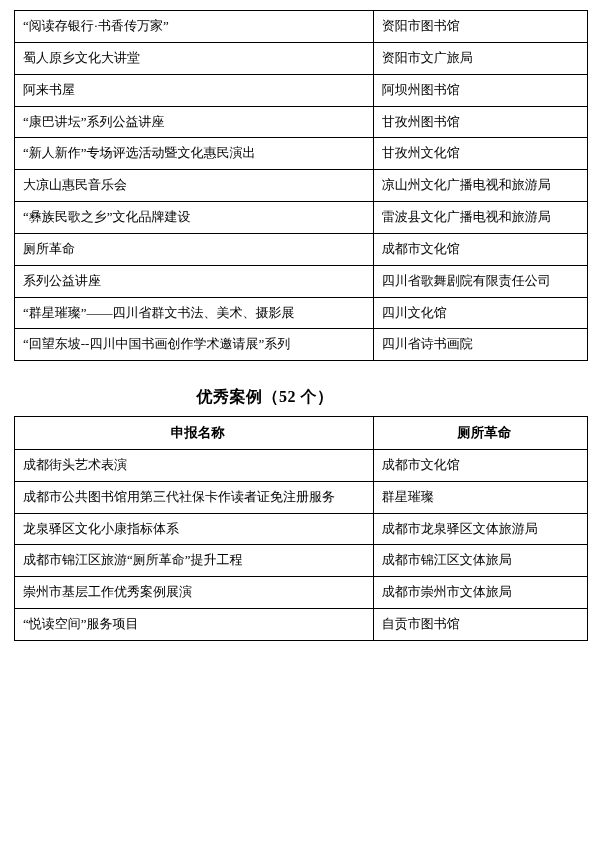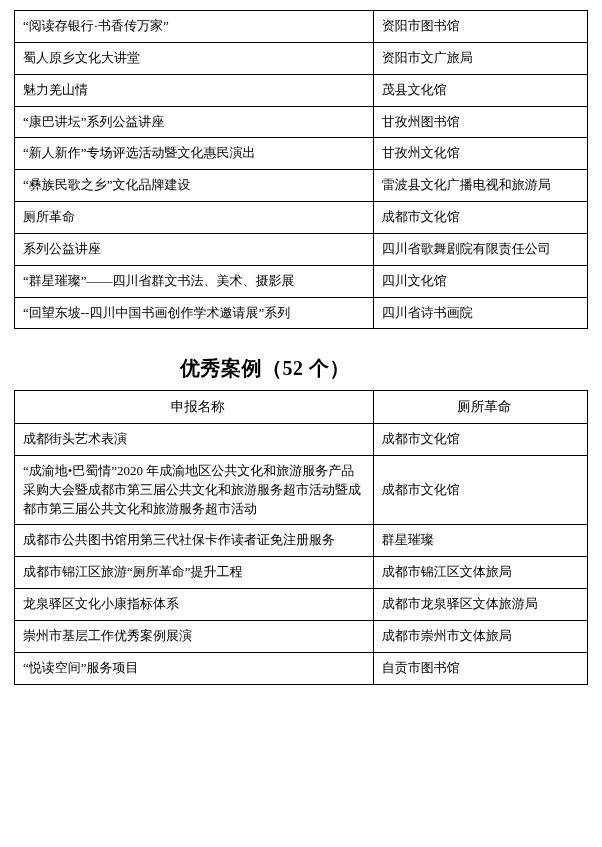--- a/index.html
+++ b/index.html
@@ -30,30 +30,30 @@
     border: 1px solid #000000;
     padding: 6px 8px 6px 8px;
     font-size: 13px;
     line-height: 1.45;
     vertical-align: middle;
     font-weight: normal;
     text-align: left;
   }
   table.doc-table th {
     text-align: center;
-    font-weight: normal;
+    font-weight: bold;
     font-size: 13.5px;
     padding-left: 16px;
   }
   .col-name { width: 358px; }
   .col-unit { width: 214px; }
 
   .section-title {
     text-align: center;
-    font-size: 20px;
+    font-size: 16px;
     font-weight: bold;
     margin: 26px 0 8px 0;
     letter-spacing: 0.5px;
   }
   .cell-multiline {
     line-height: 1.5;
   }
 </style>
 </head>
 <body>
@@ -68,30 +68,34 @@
     <tbody>
       <tr>
         <td>“阅读存银行·书香传万家”</td>
         <td>资阳市图书馆</td>
       </tr>
       <tr>
         <td>蜀人原乡文化大讲堂</td>
         <td>资阳市文广旅局</td>
       </tr>
       <tr>
-        <td>魅力羌山情</td>
-        <td>茂县文化馆</td>
+        <td>阿来书屋</td>
+        <td>阿坝州图书馆</td>
       </tr>
       <tr>
         <td>“康巴讲坛”系列公益讲座</td>
         <td>甘孜州图书馆</td>
       </tr>
       <tr>
         <td>“新人新作”专场评选活动暨文化惠民演出</td>
         <td>甘孜州文化馆</td>
+      </tr>
+      <tr>
+        <td>大凉山惠民音乐会</td>
+        <td>凉山州文化广播电视和旅游局</td>
       </tr>
       <tr>
         <td>“彝族民歌之乡”文化品牌建设</td>
         <td>雷波县文化广播电视和旅游局</td>
       </tr>
       <tr>
         <td>厕所革命</td>
         <td>成都市文化馆</td>
       </tr>
       <tr>
@@ -121,34 +125,30 @@
         <th>申报名称</th>
         <th>厕所革命</th>
       </tr>
     </thead>
     <tbody>
       <tr>
         <td>成都街头艺术表演</td>
         <td>成都市文化馆</td>
       </tr>
       <tr>
-        <td class="cell-multiline">“成渝地•巴蜀情”2020 年成渝地区公共文化和旅游服务产品采购大会暨成都市第三届公共文化和旅游服务超市活动暨成都市第三届公共文化和旅游服务超市活动</td>
-        <td>成都市文化馆</td>
-      </tr>
-      <tr>
         <td>成都市公共图书馆用第三代社保卡作读者证免注册服务</td>
         <td>群星璀璨</td>
       </tr>
       <tr>
+        <td>龙泉驿区文化小康指标体系</td>
+        <td>成都市龙泉驿区文体旅游局</td>
+      </tr>
+      <tr>
         <td>成都市锦江区旅游“厕所革命”提升工程</td>
         <td>成都市锦江区文体旅局</td>
-      </tr>
-      <tr>
-        <td>龙泉驿区文化小康指标体系</td>
-        <td>成都市龙泉驿区文体旅游局</td>
       </tr>
       <tr>
         <td>崇州市基层工作优秀案例展演</td>
         <td>成都市崇州市文体旅局</td>
       </tr>
       <tr>
         <td>“悦读空间”服务项目</td>
         <td>自贡市图书馆</td>
       </tr>
     </tbody>

